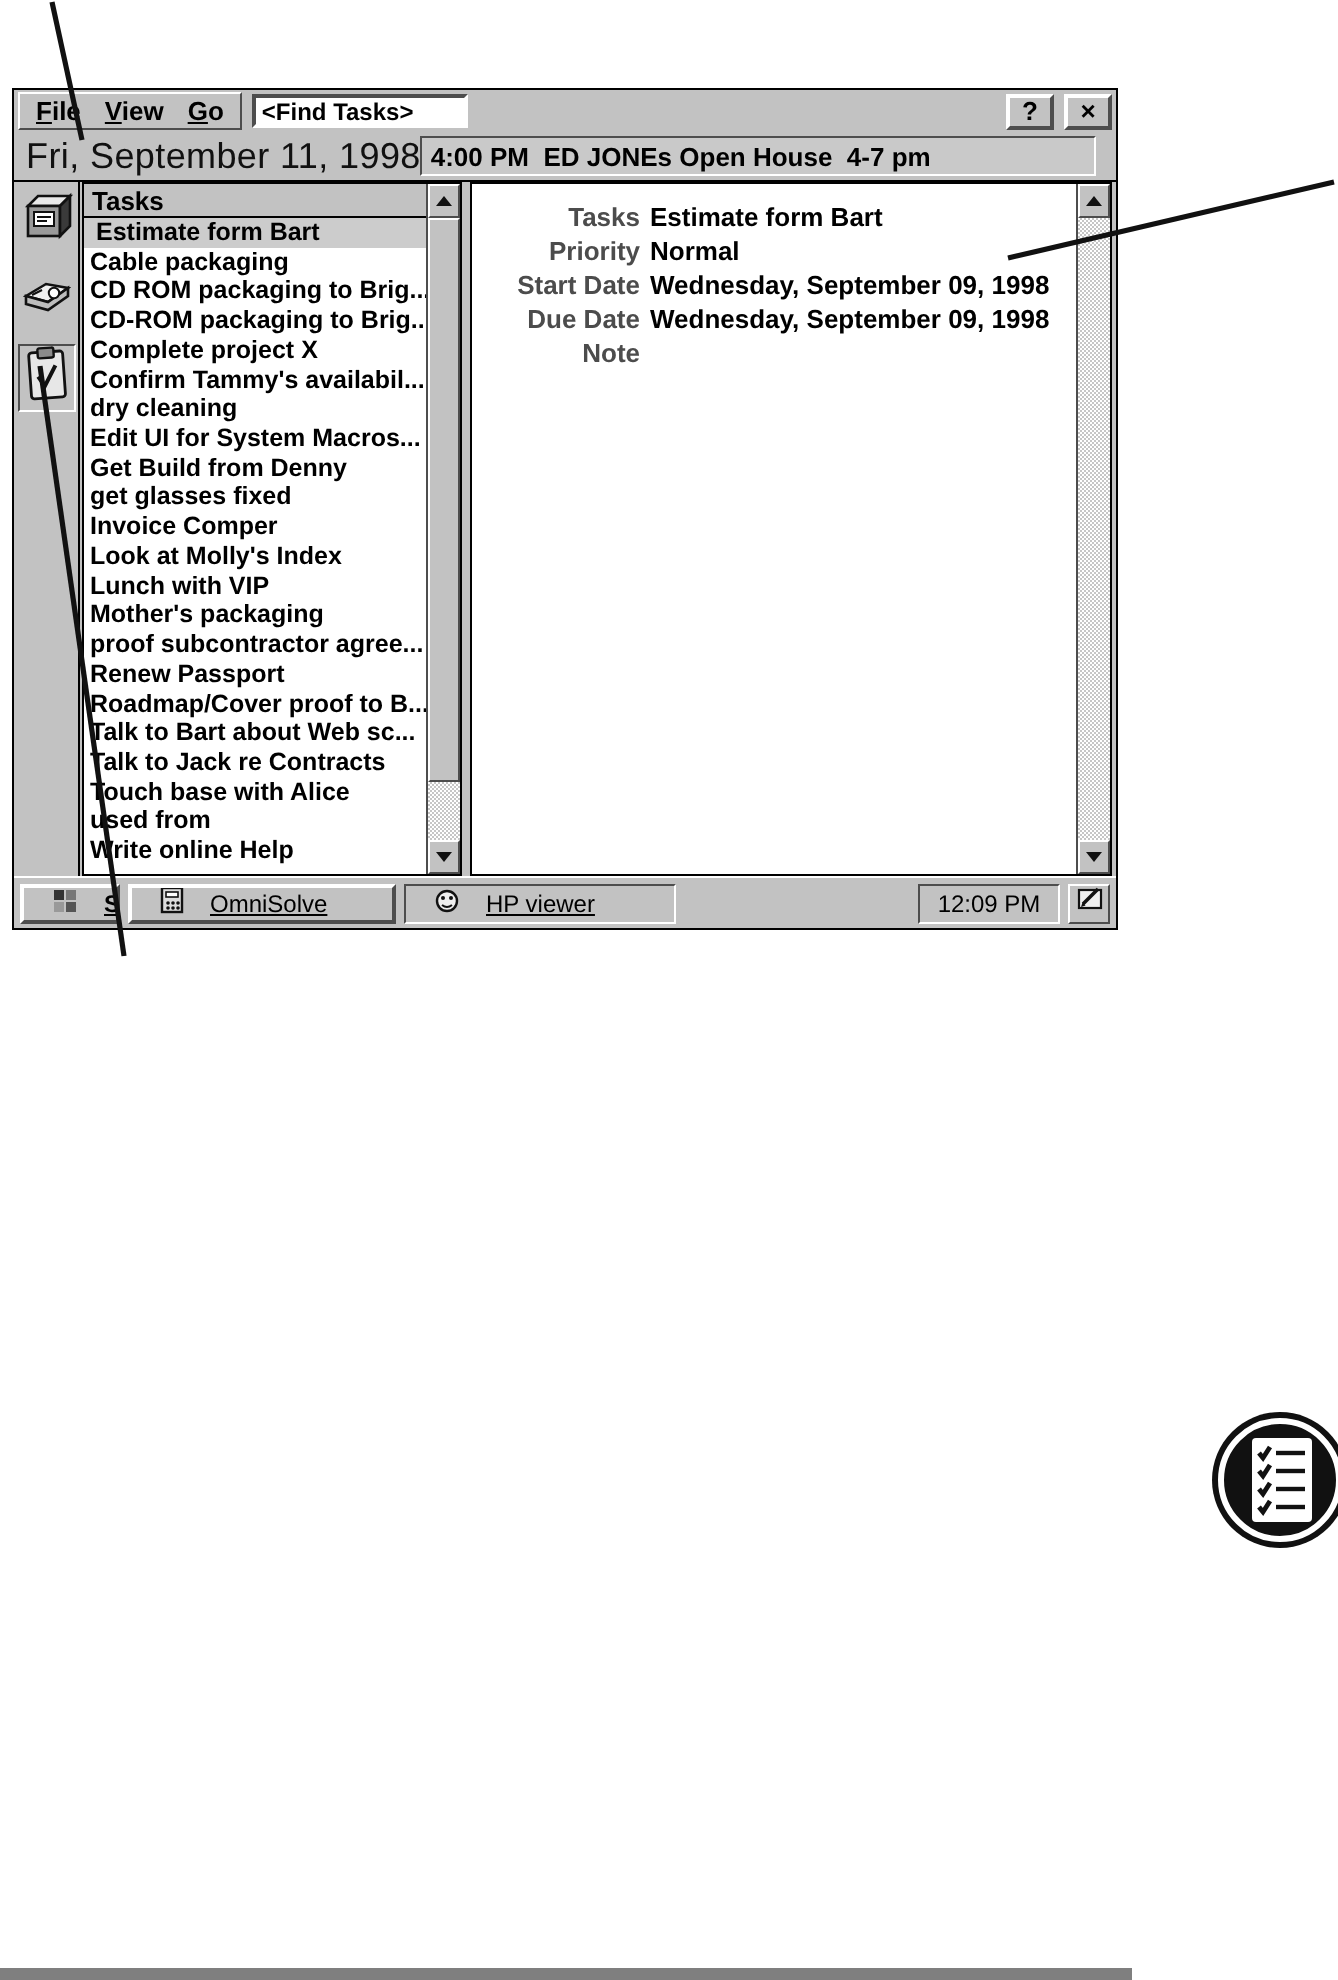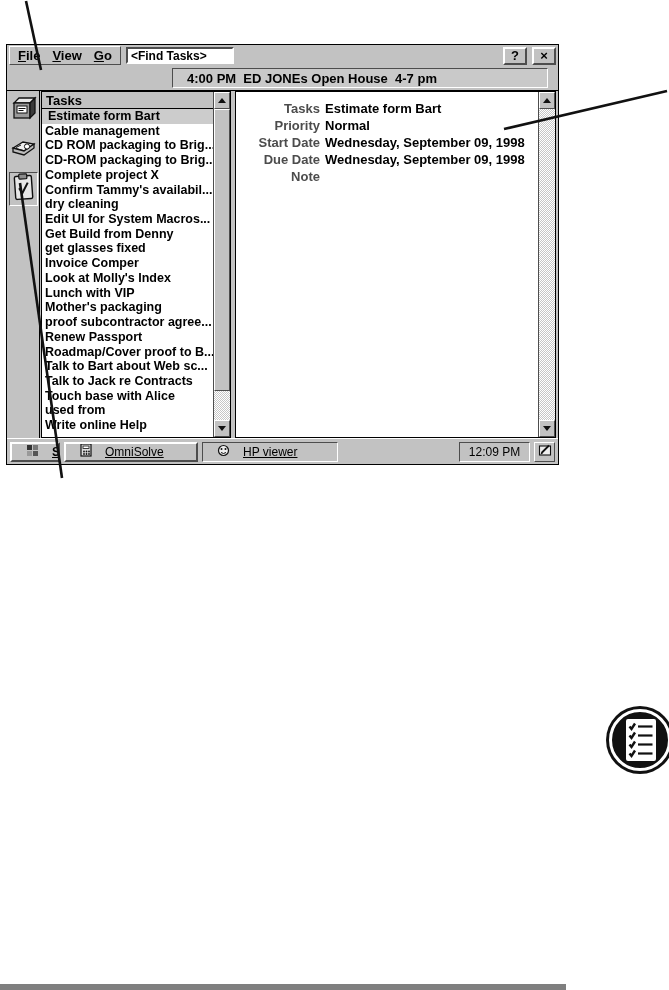--- a/index.html
+++ b/index.html
@@ -24,21 +24,21 @@
   .menu-row{position:absolute;left:0;top:0;right:0;height:21px;display:flex;align-items:center;padding:1px 2px;gap:5px;box-sizing:border-box;}
   .menu-box{height:19px;display:flex;align-items:center;gap:0;background:#c2c2c2;box-sizing:border-box;padding:0 2px;}
   .menu-item{font-size:13px;font-weight:700;color:#000;padding:0 6px;display:inline-block;cursor:default;}
   .menu-item::first-letter{text-decoration:underline;}
   .find-input{width:108px;height:17px;background:#fff;font-family:"Liberation Sans",sans-serif;font-size:12px;color:#000;padding:0 0 0 3px;box-sizing:border-box;outline:none;font-weight:bold;}
   .sq-btn{width:24px;height:18px;background:#c2c2c2;font-size:13px;font-weight:700;display:flex;align-items:center;justify-content:center;box-sizing:border-box;line-height:1;}
 
   
   .date-row{position:absolute;left:0;top:21px;right:0;height:25px;display:flex;align-items:center;border-bottom:1px solid #000;box-sizing:border-box;}
   .date-label{font-size:18px;color:#111;padding-left:6px;white-space:nowrap;letter-spacing:.2px;}
-  .appt{margin-left:auto;margin-right:10px;width:376px;height:20px;background:#c9c9c9;box-sizing:border-box;display:flex;align-items:center;font-size:13px;font-weight:700;white-space:pre;padding-left:14px;overflow:hidden;}
+  .appt{margin-left:auto;margin-right:10px;width:376px;height:20px;background:#c9c9c9;box-sizing:border-box;display:flex;align-items:center;font-size:13px;font-weight:700;white-space:pre;padding-left:4px;overflow:hidden;}
 
   
   .main{position:absolute;left:0;top:46px;right:0;height:347px;border-radius:23px;}
   .sidebar{position:absolute;left:0;top:0;width:33px;height:100%;background:#c2c2c2;border-right:1px solid #000;box-sizing:border-box;display:flex;flex-direction:column;align-items:center;padding-top:3px;gap:5px;}
   .side-btn{width:29px;height:34px;display:flex;align-items:center;justify-content:center;box-sizing:border-box;background:#c2c2c2;}
   .side-btn.pressed{border:1px solid;border-color:#4d4d4d #ffffff #ffffff #4d4d4d;}
 
   .list-panel{position:absolute;left:34px;top:0;width:190px;height:100%;background:#fff;border:1px solid #000;box-sizing:border-box;display:flex;}
   .list-col{flex:1;display:flex;flex-direction:column;overflow:hidden;}
   .list-header{height:17px;background:#c2c2c2;border-bottom:1px solid #000;font-size:13px;font-weight:700;display:flex;align-items:center;padding-left:4px;flex:none;box-sizing:border-box;}
@@ -84,20 +84,21 @@
       <span class="menu-item">View</span>
       <span class="menu-item">Go</span>
     </div>
     <input class="find-input in2" readonly="" value="&lt;Find Tasks&gt;" style="">
     <span style="flex:1"></span>
     <div class="sq-btn out2">?</div>
     <div class="sq-btn out2">×</div>
   </div>
 
   <div class="date-row">
+    <span class="date-label">Fri, September 11, 1998</span>
     <div class="appt in1">4:00 PM  ED JONEs Open House  4-7 pm</div>
   </div>
 
   <div class="main">
 
     <div class="sidebar">
       <div class="side-btn">
         <span>
           <svg width="27" height="30" viewBox="0 0 27 30">
             <polygon points="4,9 20,9 25,4 9,4" fill="#e9e9e9" stroke="#111" stroke-width="1.3"></polygon>
@@ -128,21 +129,21 @@
           </svg>
         </span>
       </div>
     </div>
 
     <div class="list-panel">
       <div class="list-col">
         <div class="list-header">Tasks</div>
         <div class="task-rows">
           <div class="task-row selected">Estimate form Bart</div>
-            <div class="task-row">Cable management</div>
+            <div class="task-row">Cable packaging</div>
             <div class="task-row">CD ROM packaging to Brig...</div>
             <div class="task-row">CD-ROM packaging to Brig...</div>
             <div class="task-row">Complete project X</div>
             <div class="task-row">Confirm Tammy's availabil...</div>
             <div class="task-row">dry cleaning</div>
             <div class="task-row">Edit UI for System Macros...</div>
             <div class="task-row">Get Build from Denny</div>
             <div class="task-row">get glasses fixed</div>
             <div class="task-row">Invoice Comper</div>
             <div class="task-row">Look at Molly's Index</div>

